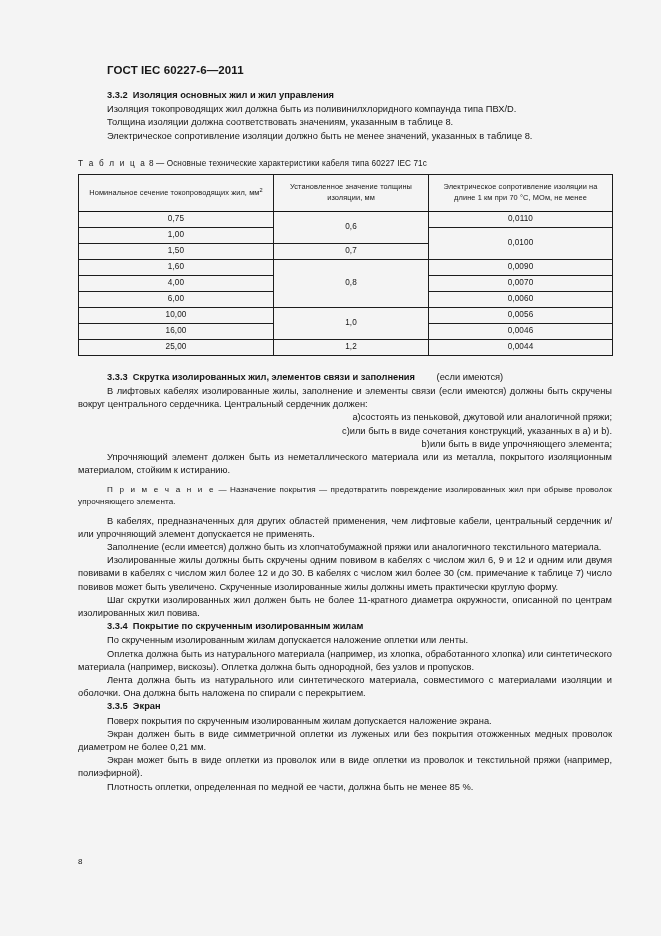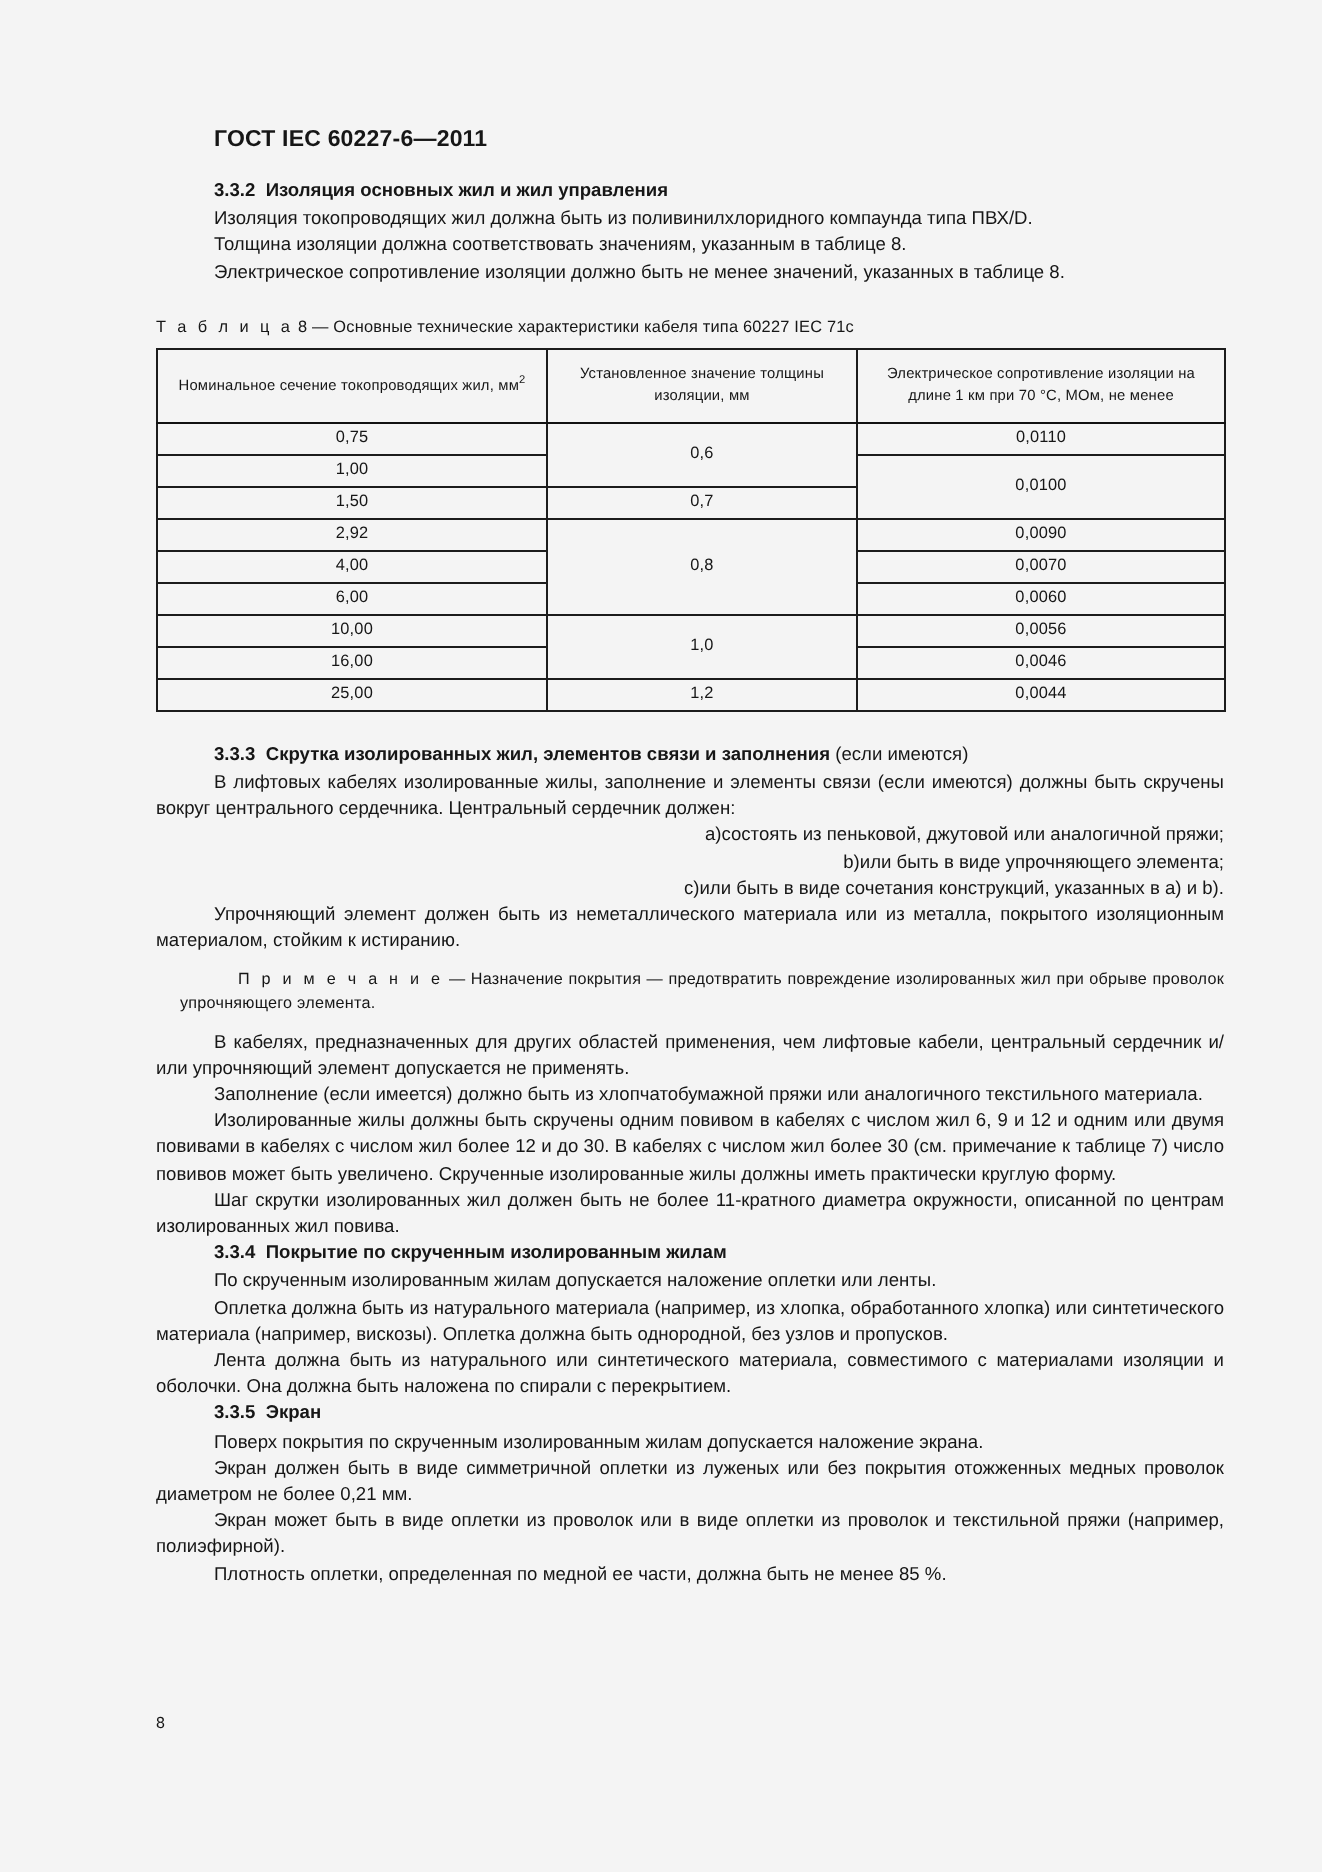--- a/index.html
+++ b/index.html
@@ -37,20 +37,21 @@
   }
   .sec-head {
     font-size: 9.3px;
     font-weight: bold;
     margin: 0 0 1px 0;
     padding-left: 29px;
     line-height: 13.2px;
   }
   .sec-head .reg {
     font-weight: normal;
+    margin-left: 19px;
   }
   p.body {
     font-size: 9.3px;
     line-height: 13.2px;
     margin: 0;
     text-indent: 29px;
     text-align: justify;
     -webkit-hyphens: none;
     hyphens: none;
   }
@@ -61,21 +62,21 @@
     padding-left: 29px;
     text-align: right;
   }
   .list-item .mark {
     display: inline-block;
     width: 17px;
   }
   .note {
     font-size: 8.1px;
     line-height: 11.6px;
-    margin: 7px 0 0 12px;
+    margin: 7px 0 0 0;
     text-indent: 29px;
     text-align: justify;
     letter-spacing: 0.12px;
   }
   .note .sp {
     letter-spacing: 1.7px;
   }
   .gap-s { height: 7px; }
   .gap-l { height: 15px; }
 
@@ -171,21 +172,21 @@
         </tr>
         <tr>
           <td>1,00</td>
           <td rowspan="2">0,0100</td>
         </tr>
         <tr>
           <td>1,50</td>
           <td>0,7</td>
         </tr>
         <tr>
-          <td>2,92</td>
+          <td>1,60</td>
           <td rowspan="3">0,8</td>
           <td>0,0090</td>
         </tr>
         <tr>
           <td>4,00</td>
           <td>0,0070</td>
         </tr>
         <tr>
           <td>6,00</td>
           <td>0,0060</td>
@@ -210,24 +211,24 @@
     <div class="gap-l"></div>
 
     <div class="sec-head">
       <span>3.3.3</span>&nbsp;&nbsp;<span>Скрутка изолированных жил, элементов связи и заполнения</span><span class="reg"> (если имеются)</span>
     </div>
     <p class="body">В лифтовых кабелях изолированные жилы, заполнение и элементы связи (если имеются) должны быть скручены вокруг центрального сердечника. Центральный сердечник должен:</p>
     <div class="list-item">
       <span class="mark">a)</span><span>состоять из пеньковой, джутовой или аналогичной пряжи;</span>
     </div>
     <div class="list-item">
+      <span class="mark">c)</span><span>или быть в виде сочетания конструкций, указанных в a) и b).</span>
+    </div>
+    <div class="list-item">
       <span class="mark">b)</span><span>или быть в виде упрочняющего элемента;</span>
-    </div>
-    <div class="list-item">
-      <span class="mark">c)</span><span>или быть в виде сочетания конструкций, указанных в a) и b).</span>
     </div>
     <p class="body">Упрочняющий элемент должен быть из неметаллического материала или из металла, покрытого изоляционным материалом, стойким к истиранию.</p>
 
     <p class="note">
       <span class="sp">П р и м е ч а н и е</span><span> — Назначение покрытия — предотвратить повреждение изолированных жил при обрыве проволок упрочняющего элемента.</span>
     </p>
 
     <div class="gap-s"></div>
 
     <p class="body">В кабелях, предназначенных для других областей применения, чем лифтовые кабели, центральный сердечник и/или упрочняющий элемент допускается не применять.</p>

